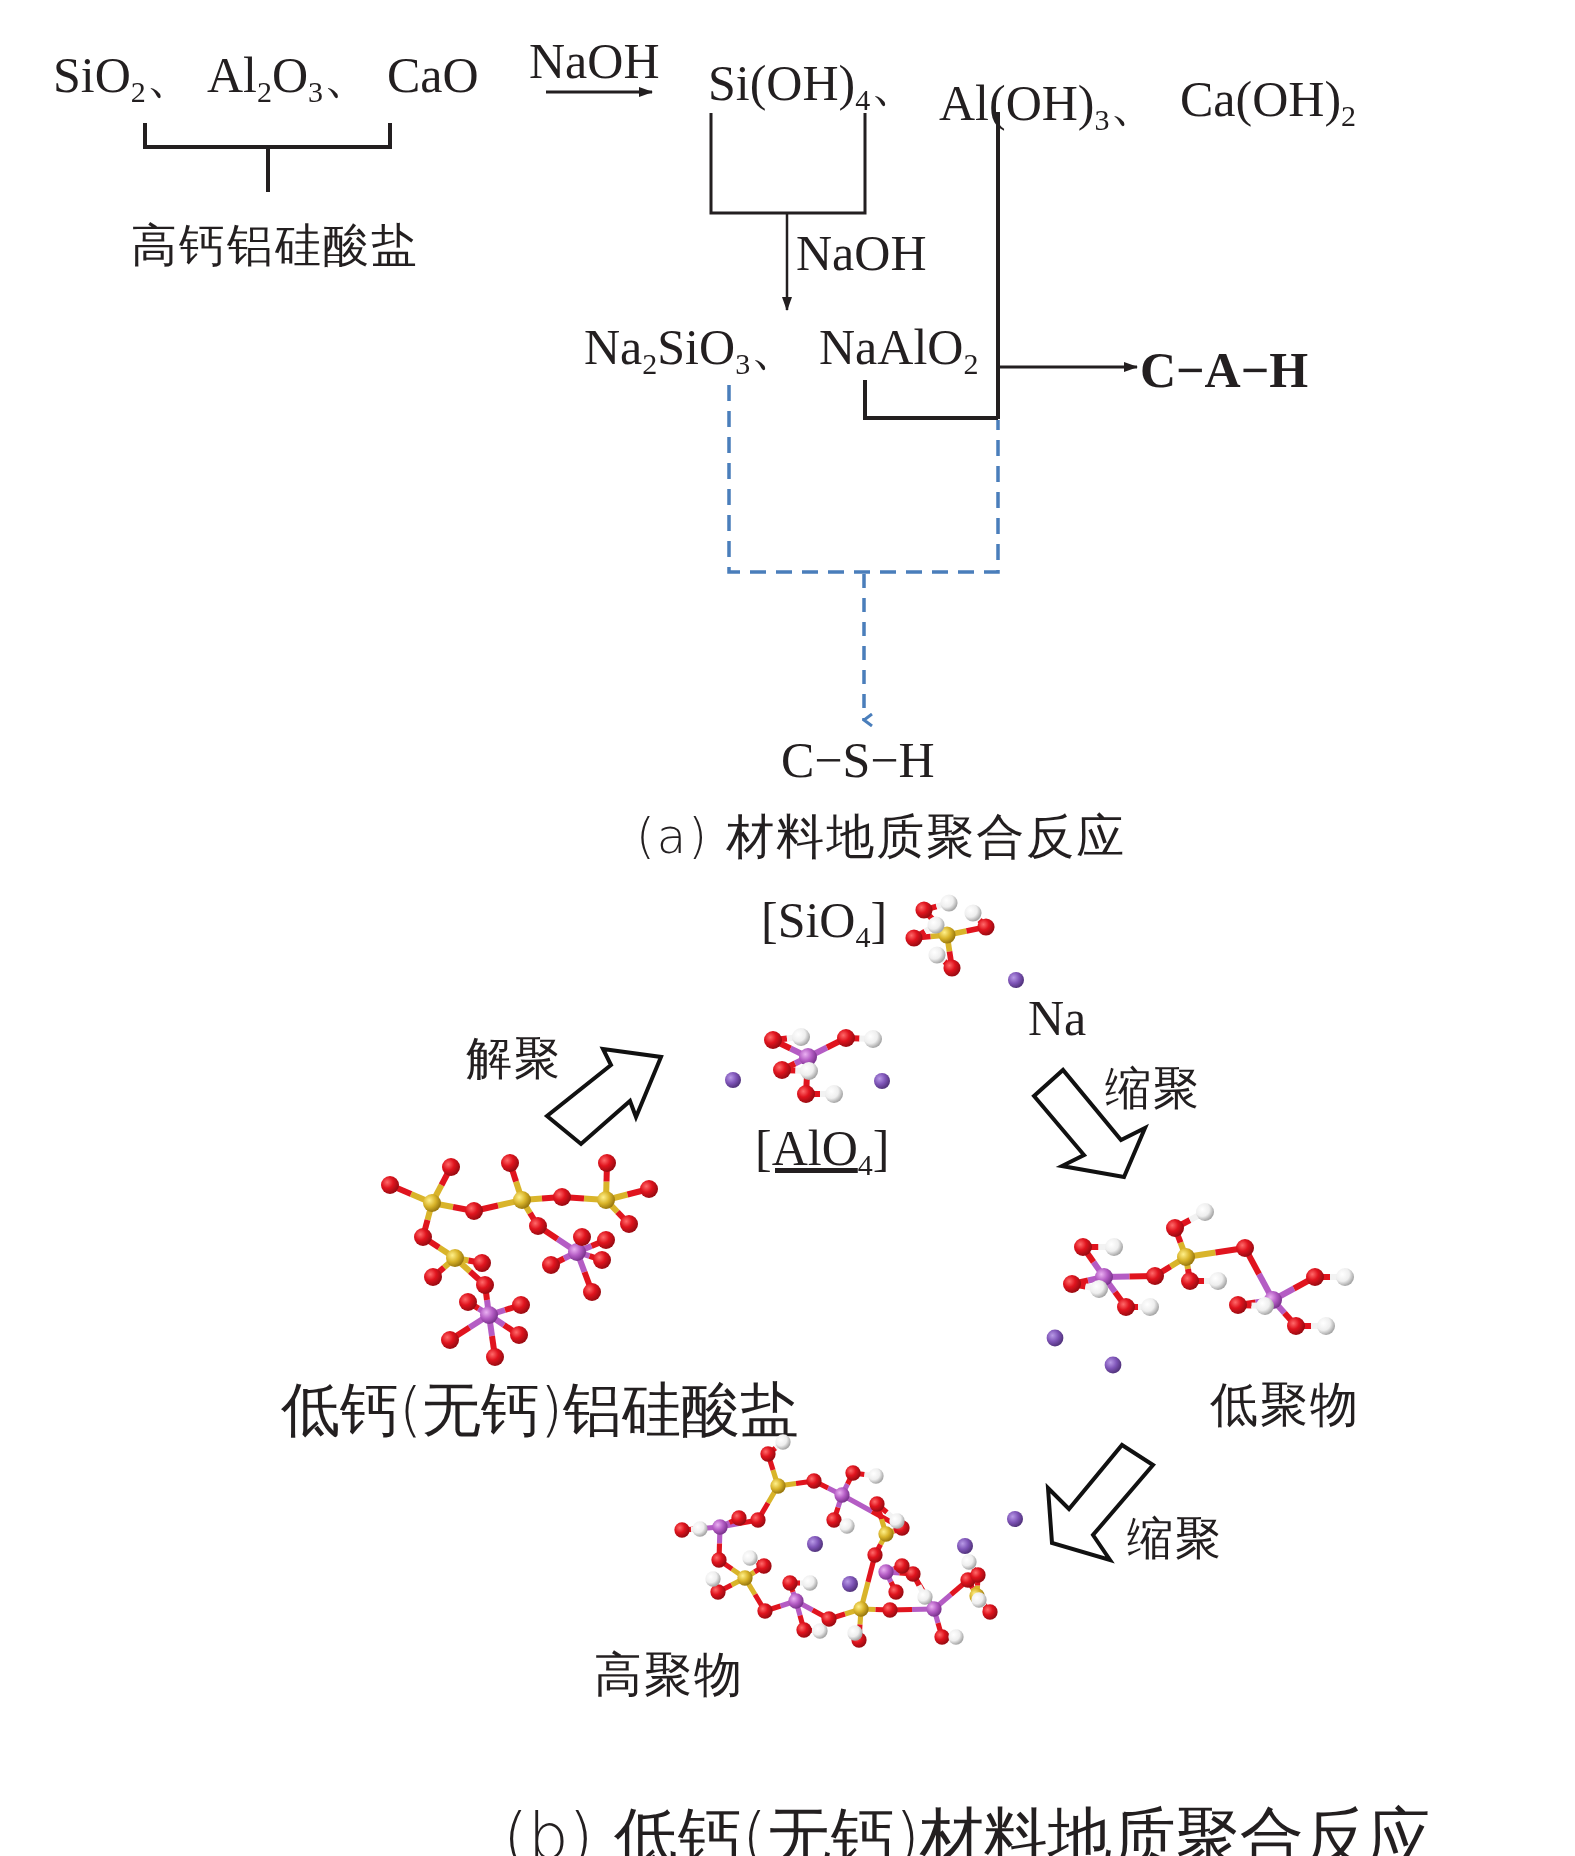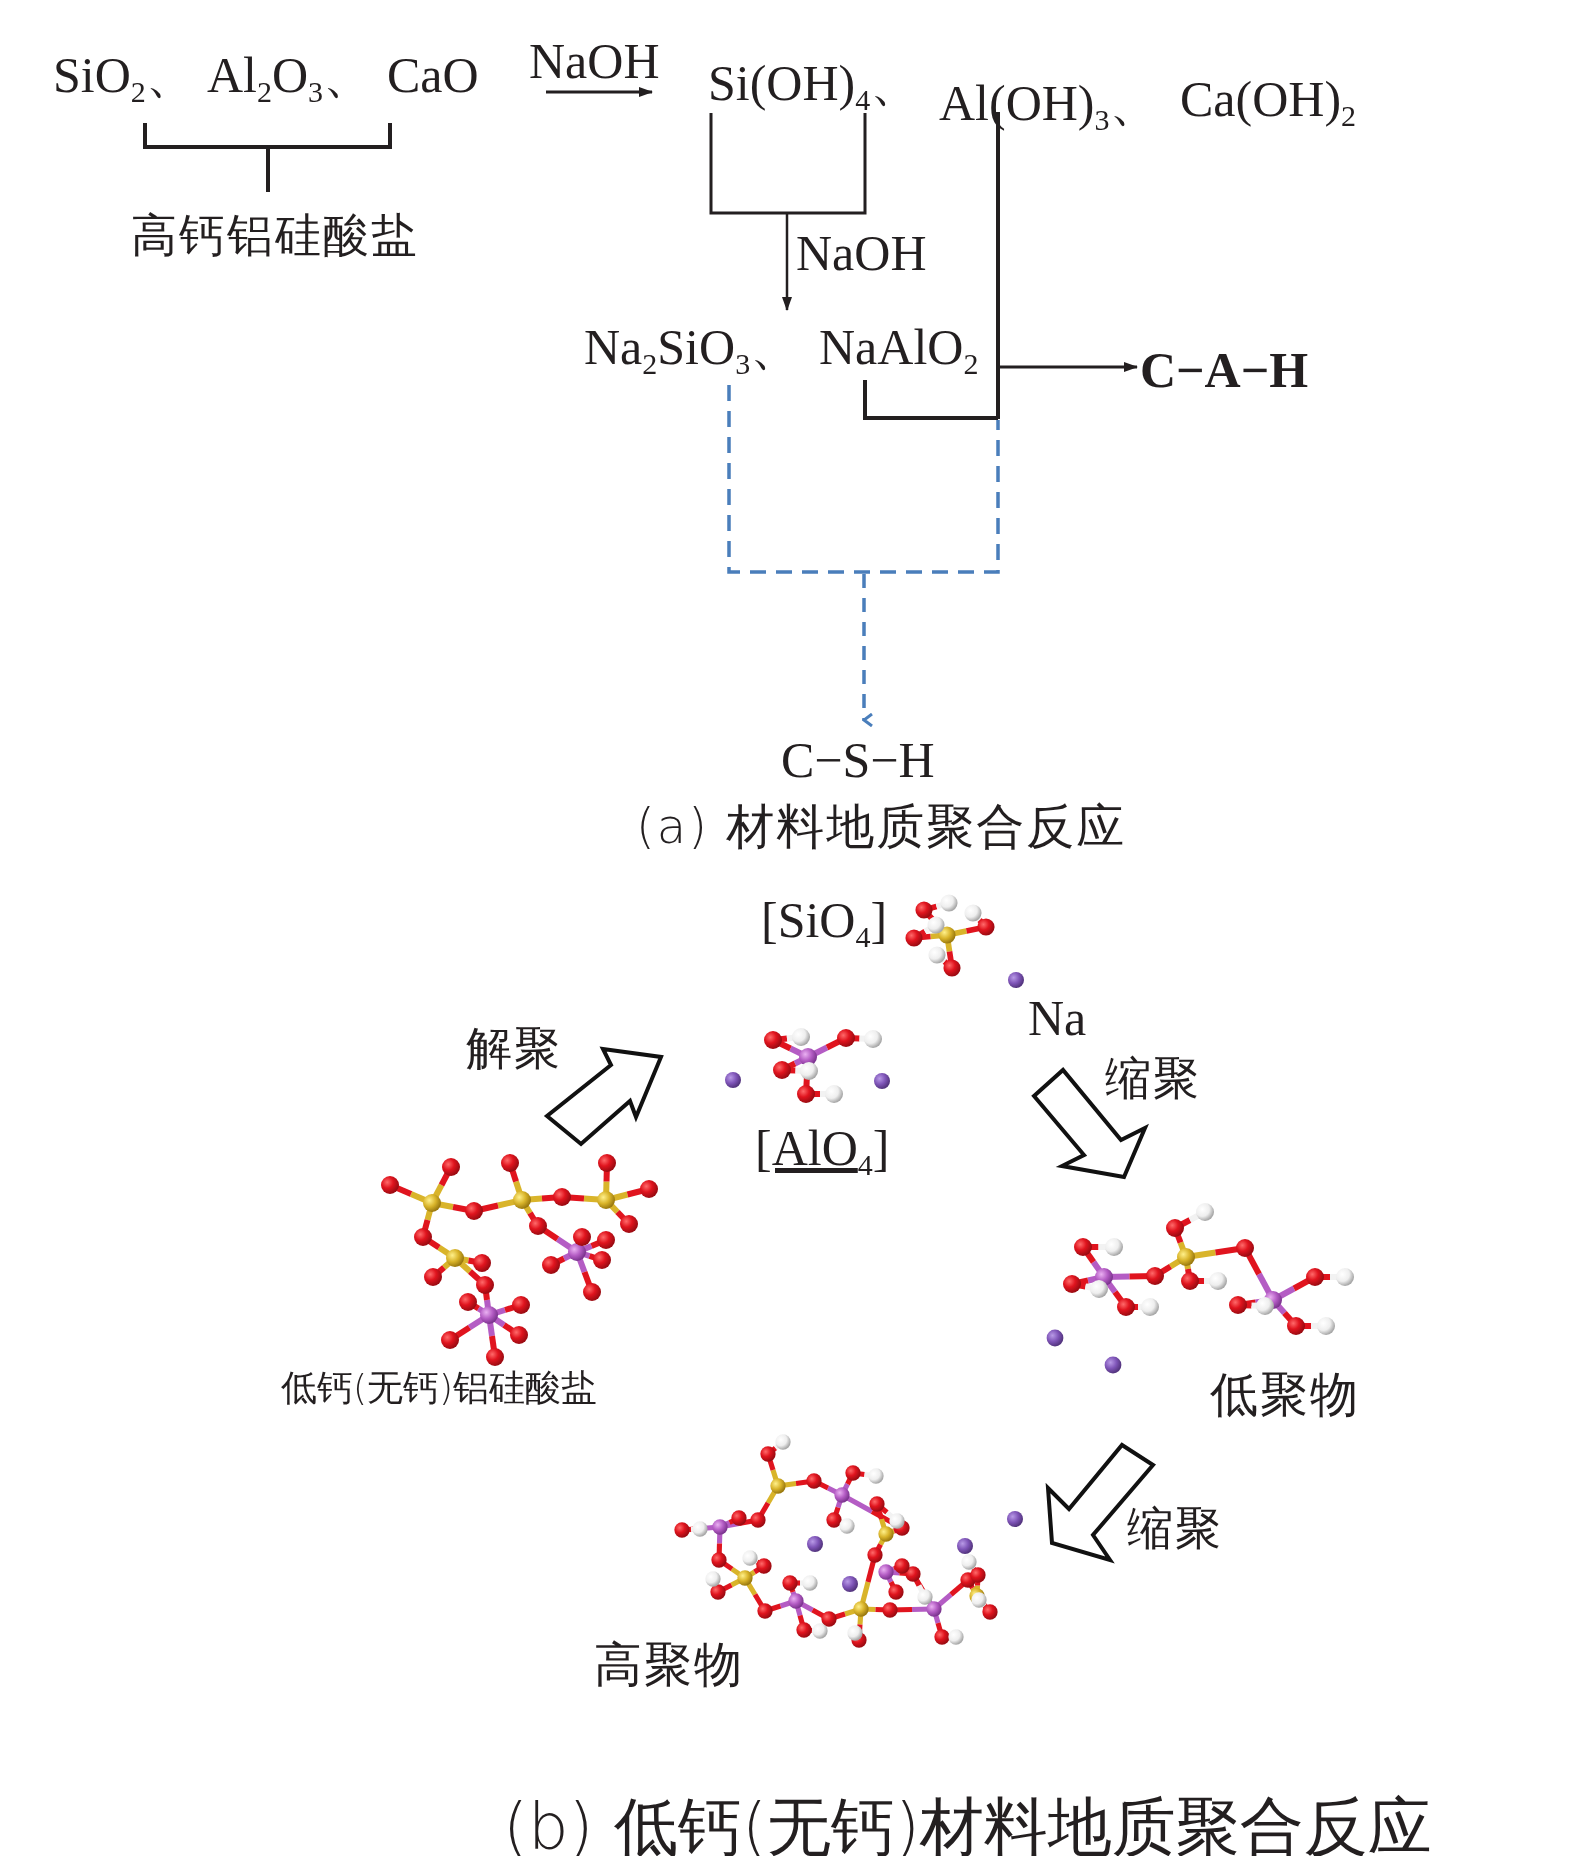--- a/index.html
+++ b/index.html
@@ -1,20 +1,20 @@
 <!DOCTYPE html>
 <html><head>
 <meta charset="utf-8">
 <style>
   html, body { margin:0; padding:0; background:#ffffff; }
   body { width:1575px; height:1856px; position:relative; overflow:hidden;
          font-family:"Liberation Serif","DejaVu Serif",serif; color:#231f20; }
   .t { position:absolute; white-space:nowrap; line-height:1; font-size:50px; }
   .t sub { font-size:30px; vertical-align:-10px; line-height:0; }
-  .cjk { font-family:"DejaVu Sans","Liberation Sans",sans-serif; font-weight:300; letter-spacing:2px; }
+  .cjk { font-family:"DejaVu Sans","Liberation Sans",sans-serif; font-weight:300; letter-spacing:2px;margin-top:10px; }
   svg#diagram { position:absolute; left:0; top:0; }
 </style>
 </head>
 <body>
 
 <div class="t" style="left:53px;top:50px;">
   <span>SiO</span><sub>2</sub><span>、</span>
 </div>
 <div class="t" style="left:207px;top:50px;">
   <span>Al</span><sub>2</sub><span>O</span><sub>3</sub><span>、</span>
@@ -55,21 +55,21 @@
 <div class="t" style="left:761px;top:895px;">
   <span>[SiO</span><sub>4</sub><span>]</span>
 </div>
 <div class="t" style="left:755px;top:1123px;text-decoration:underline;">
   <span>[AlO</span><sub>4</sub><span>]</span>
 </div>
 <div class="t" style="left:1028px;top:993px;">Na</div>
 <div class="t cjk" style="left:466px;top:1025px;font-size:46px;">解聚</div>
 <div class="t cjk" style="left:1105px;top:1055px;font-size:46px;">缩聚</div>
 <div class="t cjk" style="left:1127px;top:1505px;font-size:46px;">缩聚</div>
-<div class="t cjk" style="left:281px;top:1370px;font-size:36px;letter-spacing:0;">低钙(无钙)铝硅酸盐</div>
+<div class="t cjk" style="left:281px;top:1370px;font-size:59px;letter-spacing:0;">低钙(无钙)铝硅酸盐</div>
 <div class="t cjk" style="left:1210px;top:1370px;font-size:48px;">低聚物</div>
 <div class="t cjk" style="left:594px;top:1640px;font-size:48px;">高聚物</div>
 <div class="t cjk" style="left:503px;top:1795px;font-size:64px;letter-spacing:0;">
   <span>(b) 低钙(无钙)材料地质聚合反应</span>
 </div>
 
 <svg id="diagram" width="1575" height="1856">
   <defs>
     <marker id="ah-black" markerWidth="14" markerHeight="10" refX="13" refY="5" orient="auto" markerUnits="userSpaceOnUse">
       <path d="M0,0 L14,5 L0,10 z" fill="#231f20"></path>

